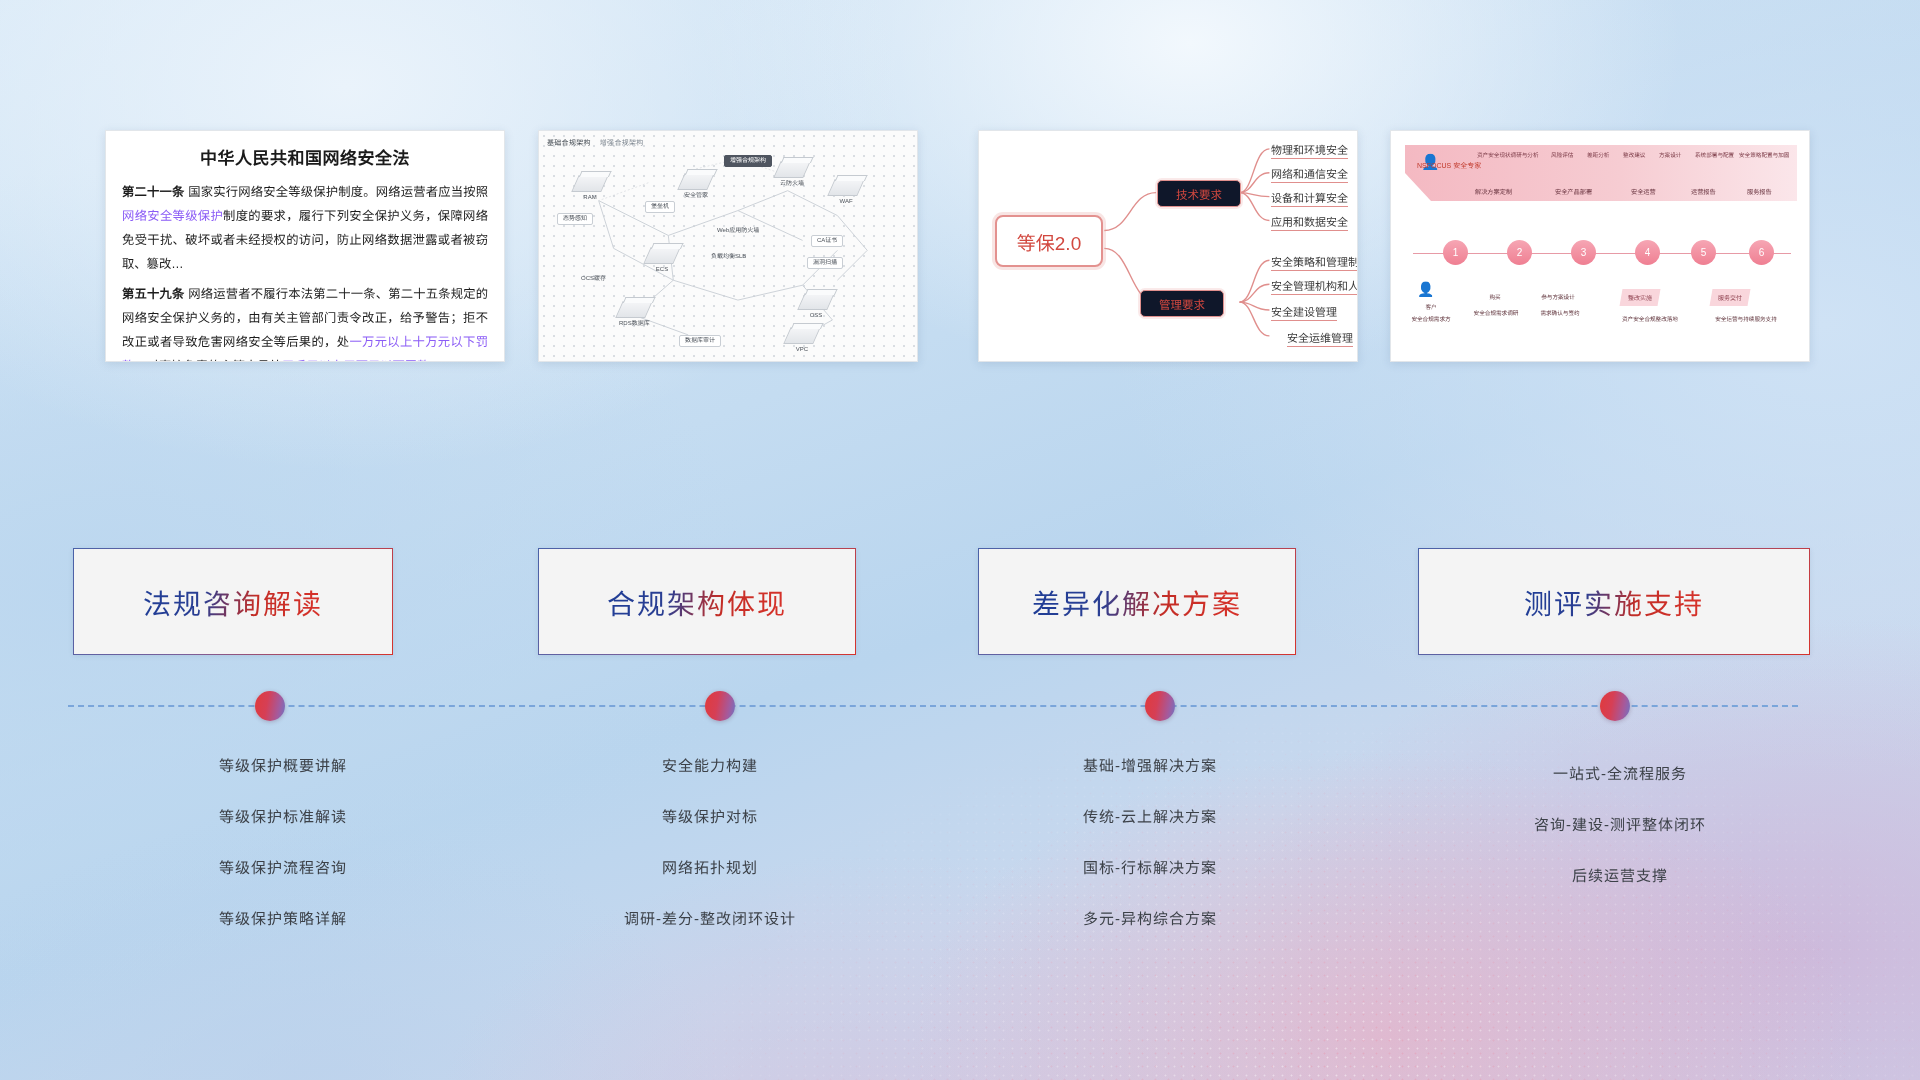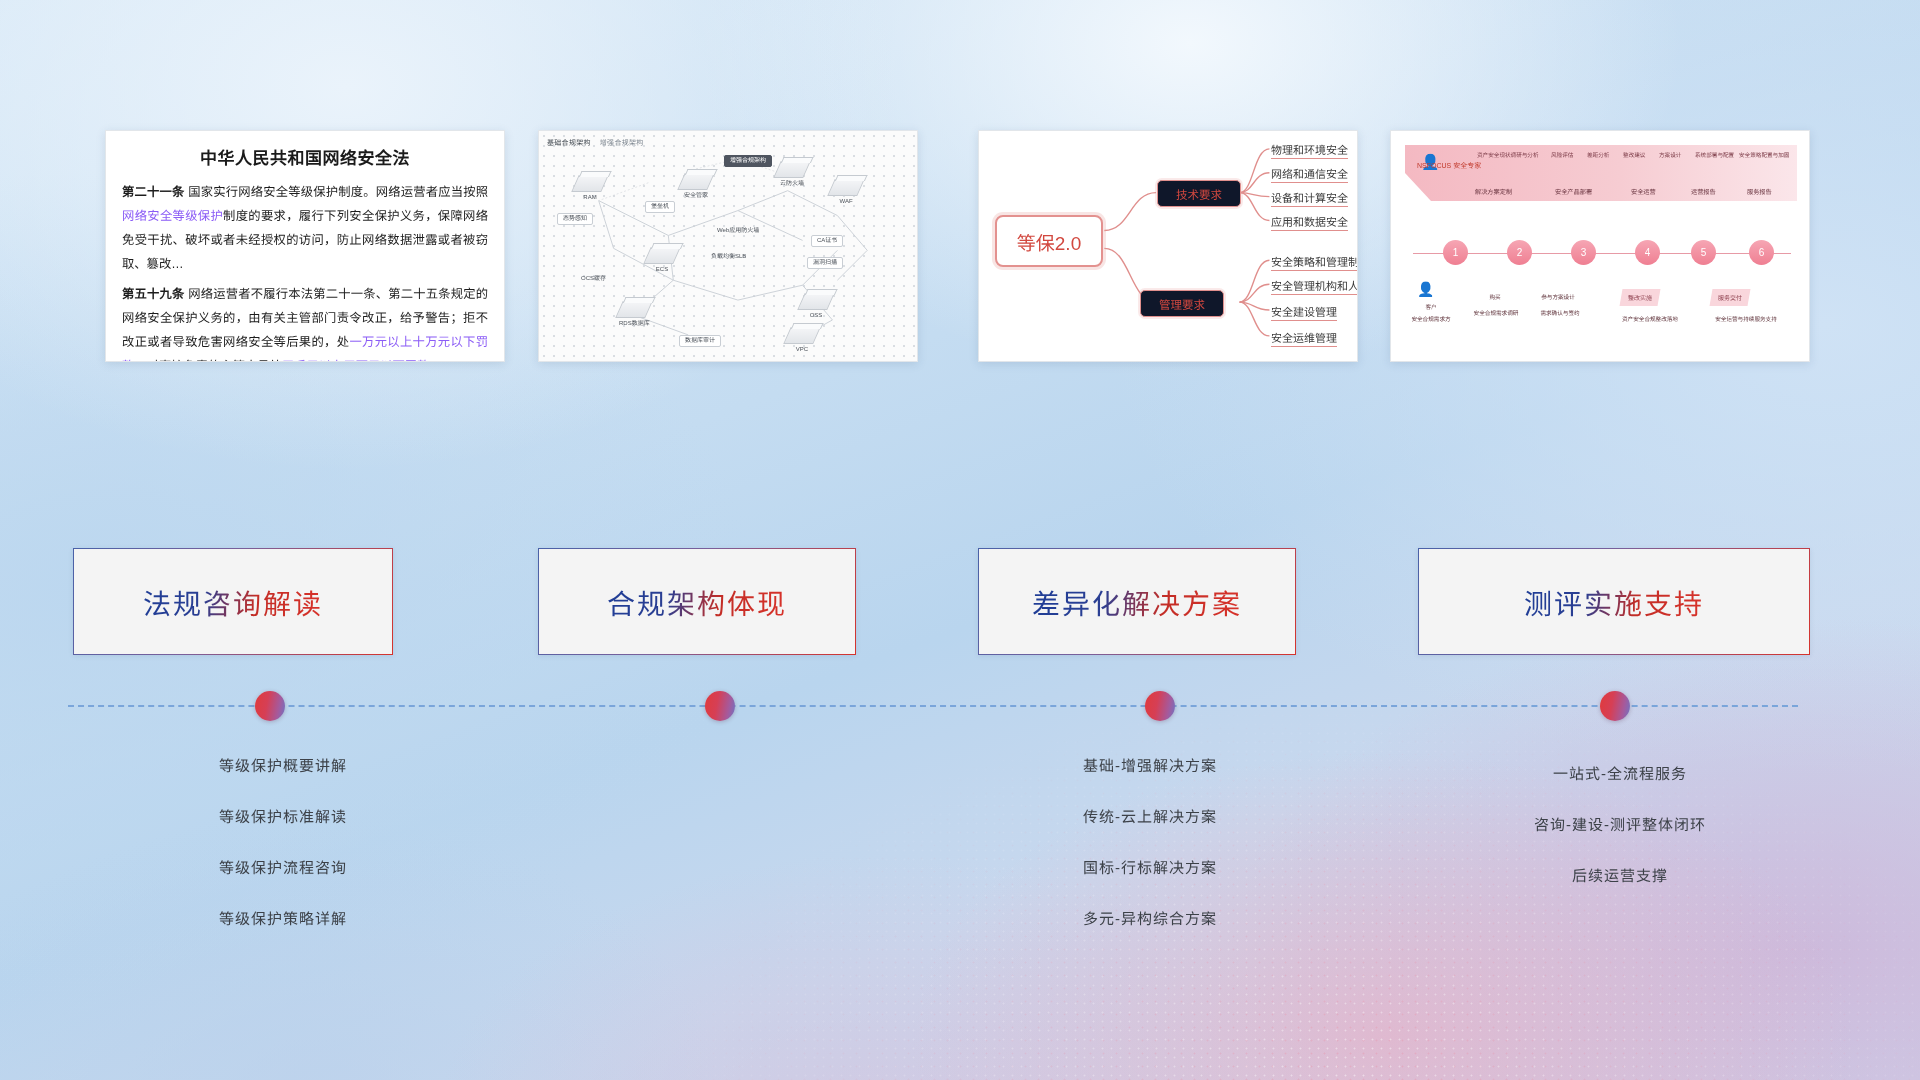--- a/index.html
+++ b/index.html
@@ -334,21 +334,21 @@
         <div class="mm-br" style="left:161px; top:159px;">管理要求</div>
 
         <div class="mm-leaf" style="left:292px; top:10px;">物理和环境安全</div>
         <div class="mm-leaf" style="left:292px; top:34px;">网络和通信安全</div>
         <div class="mm-leaf" style="left:292px; top:58px;">设备和计算安全</div>
         <div class="mm-leaf" style="left:292px; top:82px;">应用和数据安全</div>
 
         <div class="mm-leaf" style="left:292px; top:122px;">安全策略和管理制度</div>
         <div class="mm-leaf" style="left:292px; top:146px;">安全管理机构和人员</div>
         <div class="mm-leaf" style="left:292px; top:172px;">安全建设管理</div>
-        <div class="mm-leaf" style="left:292px; top:198px;">安全运维管理</div>
+        <div class="mm-leaf" style="left:308px; top:198px;">安全运维管理</div>
       </div>
     </div>
 
     <div class="card c4">
       <div class="road">
         <div class="road-band"></div>
 
         <div class="road-person" style="left:30px; top:22px; font-size:15px;">👤</div>
         <div class="road-brand">
           <span>NSFOCUS 安全专家</span>
@@ -423,20 +423,26 @@
 
   <div class="cols">
 
     <div class="col k1">
       <div class="item">等级保护概要讲解</div>
       <div class="item">等级保护标准解读</div>
       <div class="item">等级保护流程咨询</div>
       <div class="item">等级保护策略详解</div>
     </div>
 
+    <div class="col k2">
+      <div class="item">安全能力构建</div>
+      <div class="item">等级保护对标</div>
+      <div class="item">网络拓扑规划</div>
+      <div class="item">调研-差分-整改闭环设计</div>
+    </div>
 
     <div class="col k3">
       <div class="item">基础-增强解决方案</div>
       <div class="item">传统-云上解决方案</div>
       <div class="item">国标-行标解决方案</div>
       <div class="item">多元-异构综合方案</div>
     </div>
 
     <div class="col k4">
       <div class="item">一站式-全流程服务</div>

